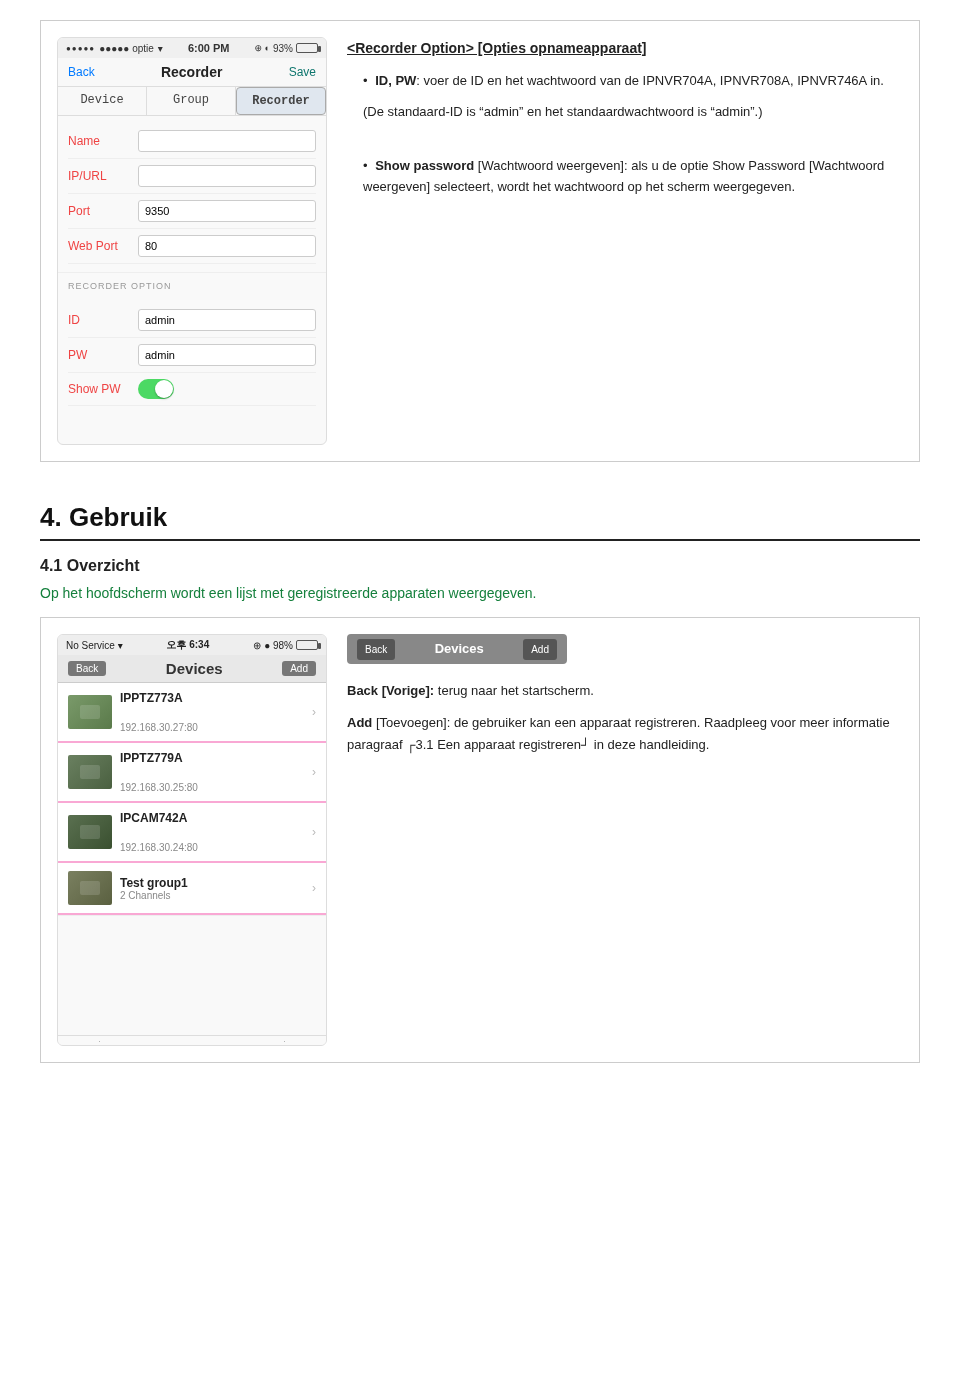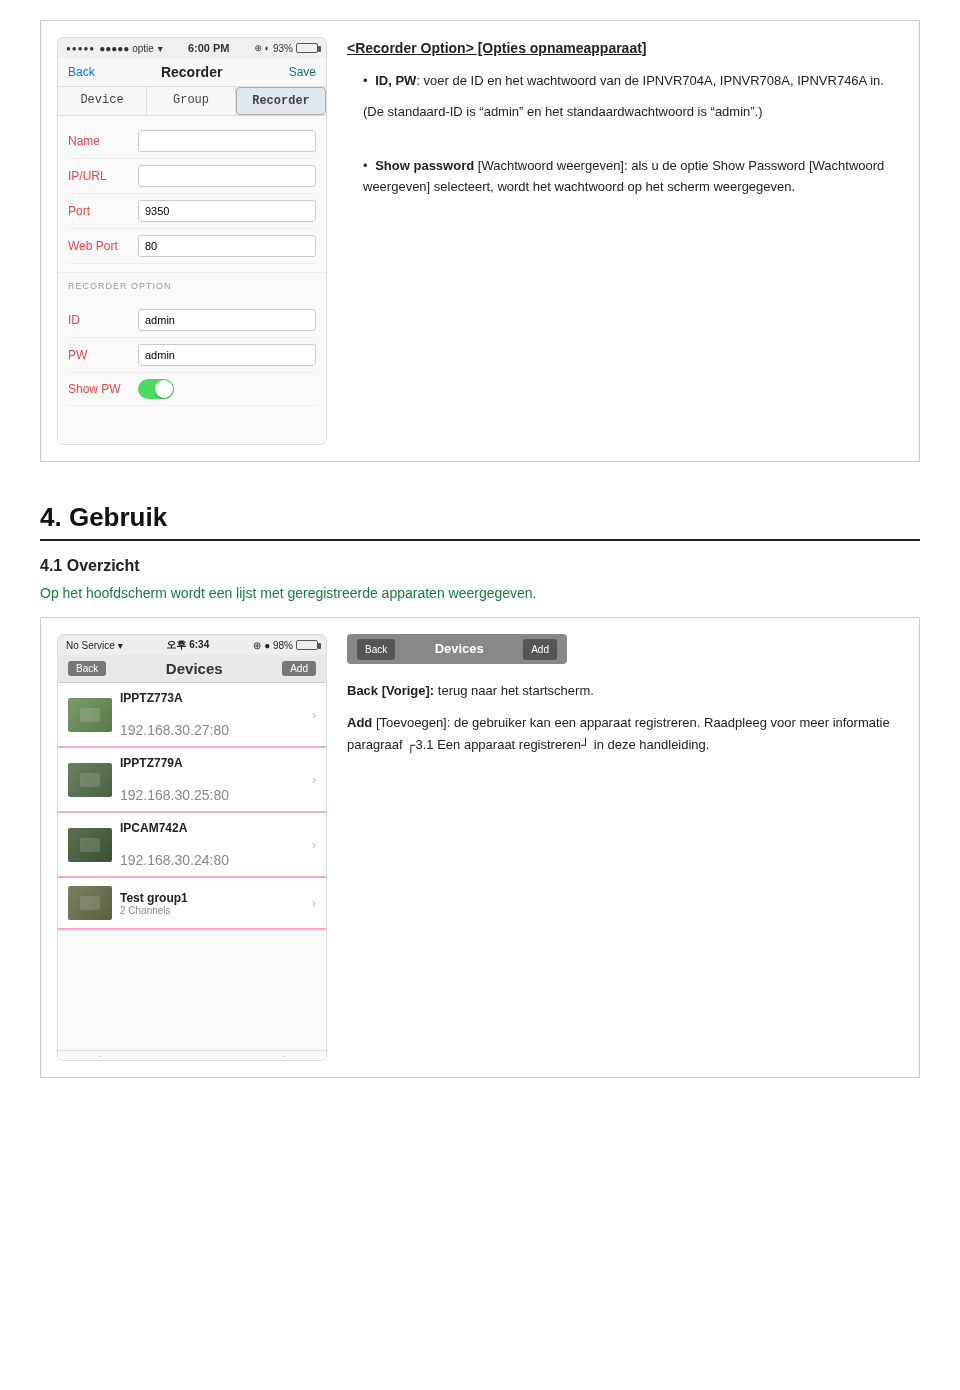--- a/index.html
+++ b/index.html
@@ -286,21 +286,21 @@
     .thumb-scene::after {
       content: '';
       display: block;
       width: 20px; height: 14px;
       background: rgba(255,255,255,0.15);
       border-radius: 2px;
     }
 
     .device-info { flex: 1; }
     .device-name { font-size: 12px; font-weight: bold; color: #222; }
-    .device-ip { font-size: 14px; color: #888; margin-top: 17px; }
+    .device-ip { font-size: 10px; color: #888; margin-top: 17px; }
     .device-channels { font-size: 10px; color: #888; }
     .device-chevron { color: #bbb; font-size: 12px; }
 
     
     .bottom-desc {
       flex: 1;
       font-size: 13px;
       line-height: 1.7;
       color: #222;
     }

